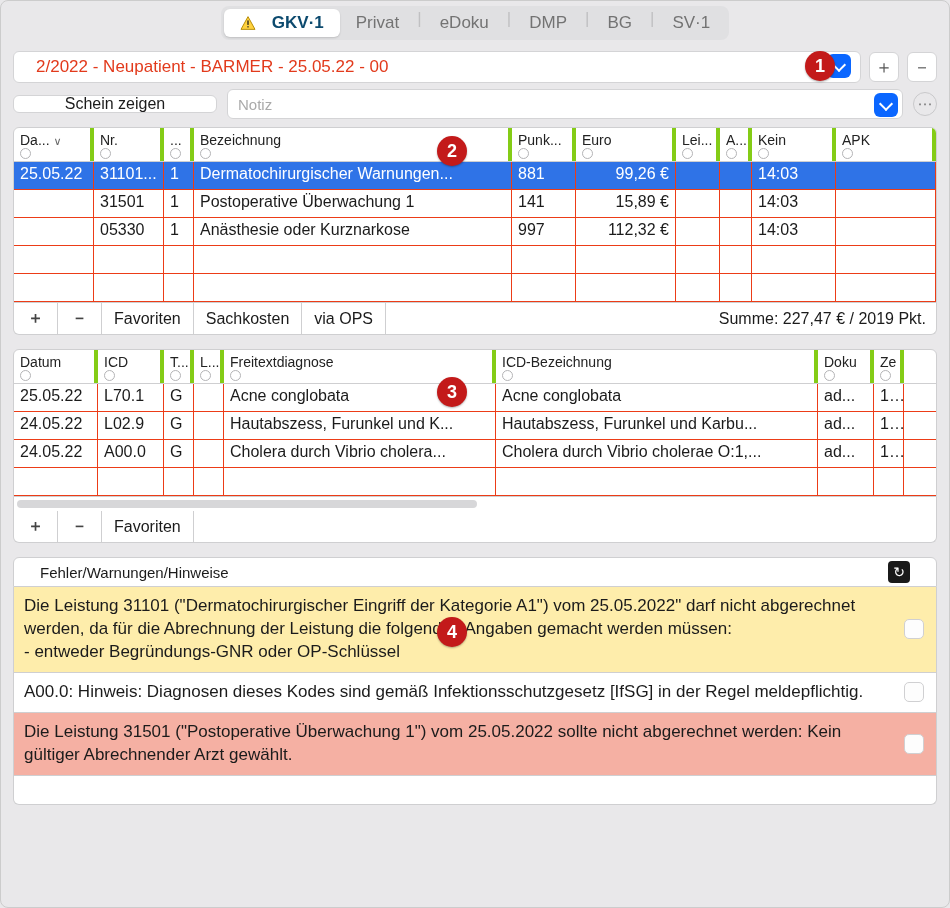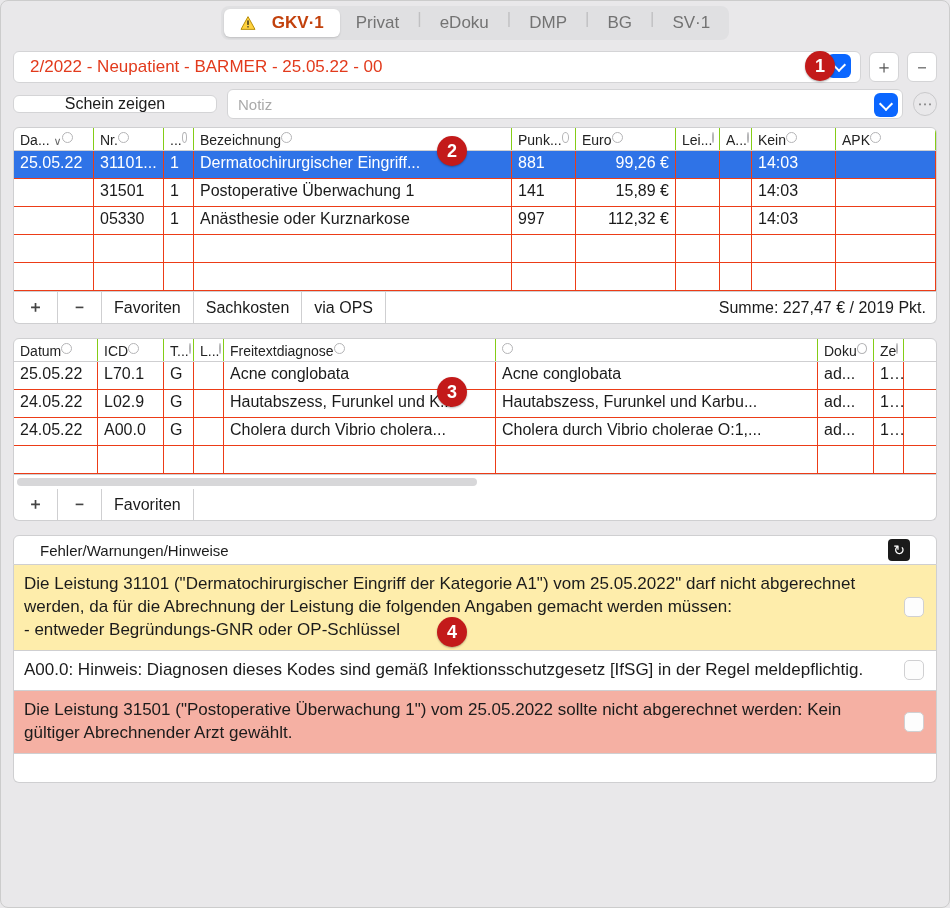--- a/index.html
+++ b/index.html
@@ -2,37 +2,37 @@
 <html><head>
 <meta charset="utf-8">
 <style>
 html,body{margin:0;padding:0;font-family:-apple-system,"Segoe UI",Helvetica,Arial,sans-serif;font-size:15px;background:#e9e8ea;color:#1b1b1b}
 *{box-sizing:border-box}
 .window{width:950px;height:908px;margin:0 auto;display:flex;flex-direction:column;background:#e9e8ea;border:1px solid #ccc;border-radius:8px;overflow:hidden}
 
 .tabs{display:flex;align-items:center;justify-content:center;gap:0;height:44px}
 .pill{display:flex;background:#e0e0e2;border-radius:8px;padding:3px}
 .tab{padding:4px 16px;border-radius:6px;color:#737373;font-size:17px;cursor:pointer}
-.tab.active{background:#fff;color:#c2410c;box-shadow:0 1px 2px rgba(0,0,0,.15);font-weight:600;display:flex;align-items:center;gap:16px}
+.tab.active{background:#fff;color:#0c4a6e;box-shadow:0 1px 2px rgba(0,0,0,.15);font-weight:600;display:flex;align-items:center;gap:16px}
 .sep{color:#c0c0c2;padding:0 2px;font-size:17px}
 .warn-ico{width:16px;height:14px;display:inline-block}
 
 .hdr{display:flex;align-items:center;padding:6px 12px;gap:8px}
-.hdr .title-box{flex:1;background:#fff;border:1px solid #d4d4d6;border-radius:6px;height:32px;display:flex;align-items:center;padding:0 16px;color:#e23a1c;font-size:17px}
+.hdr .title-box{flex:1;background:#fff;border:1px solid #d4d4d6;border-radius:6px;height:32px;display:flex;align-items:center;padding:0 22px;color:#e23a1c;font-size:17px}
 .round-btn{width:30px;height:30px;border-radius:6px;border:1px solid #d4d4d6;background:#fff;display:flex;align-items:center;justify-content:center;font-size:18px;color:#555;cursor:pointer}
 
 .hdr2{display:flex;align-items:center;padding:0 12px 8px 12px;gap:10px}
 .schein-btn{width:204px;height:18px;background:#fff;border:1px solid #d4d4d6;border-radius:6px;display:flex;align-items:center;justify-content:center;font-size:16px;cursor:pointer}
 .note-box{flex:1;height:30px;background:#fff;border:1px solid #d4d4d6;border-radius:6px;display:flex;align-items:center;padding:0 10px;color:#aaa;position:relative}
 .note-box .blue-dd{position:absolute;right:4px;top:3px;width:24px;height:24px;border-radius:6px;background:#0a66ff;display:flex;align-items:center;justify-content:center}
 .dots-btn{width:24px;height:24px;border-radius:12px;border:1px solid #c9c9cb;display:flex;align-items:center;justify-content:center;color:#777;cursor:pointer}
 
 .tbl-wrap{background:#fff;margin:0 12px;border:1px solid #cfcfd1;border-radius:6px 6px 0 0;overflow:hidden;display:flex;flex-direction:column}
 .thead{display:flex;border-bottom:1px solid #cfcfd1;font-size:14px;color:#222}
-.th{padding:4px 6px 2px 6px;border-right:1px solid #84cc16;display:flex;flex-direction:row;gap:0}
+.th{padding:4px 6px 2px 6px;border-right:4px solid #84cc16;display:flex;flex-direction:column;gap:0}
 .th .srt{font-size:11px;color:#bbb;line-height:11px}
 .th .circ{width:11px;height:11px;border:1px solid #b4b4b6;border-radius:50%;display:inline-block}
 .th.sortdn .srt{color:#666}
 .tbody{display:flex;flex-direction:column}
 .tr{display:flex;height:28px;border-bottom:1px solid #ec3c17;font-size:16px}
 .tr.sel{background:#2f73e7;color:#fff}
 .td{padding:3px 6px;border-right:1px solid #ec3c17;overflow:hidden;white-space:nowrap;text-overflow:ellipsis}
 .td.num{text-align:right}
 
 .t1 .c1{width:80px}.t1 .c2{width:70px}.t1 .c3{width:30px}.t1 .c4{flex:1;min-width:200px}
@@ -156,21 +156,21 @@
         <div class="th c10">
           <span>APK</span>
           <span class="circ"></span>
         </div>
       </div>
     <div class="tbody" id="t1b">
         <div class="tr sel">
           <div class="td c1">25.05.22</div>
           <div class="td c2">31101...</div>
           <div class="td c3">1</div>
-          <div class="td c4">Dermatochirurgischer Eingriff...</div>
+          <div class="td c4">Dermatochirurgischer Warnungen...</div>
           <div class="td c5">881</div>
           <div class="td c6 num">99,26 €</div>
           <div class="td c7"></div>
           <div class="td c8"></div>
           <div class="td c9">14:03</div>
           <div class="td c10"></div>
         </div>
         <div class="tr">
           <div class="td c1"></div>
           <div class="td c2">31501</div>
@@ -249,20 +249,21 @@
         </div>
         <div class="th c4">
           <span>L...</span>
           <span class="circ"></span>
         </div>
         <div class="th c5">
           <span>Freitextdiagnose</span>
           <span class="circ"></span>
         </div>
         <div class="th c6">
+          <span>ICD-Bezeichnung</span>
           <span class="circ"></span>
         </div>
         <div class="th c7">
           <span>Doku</span>
           <span class="circ"></span>
         </div>
         <div class="th c8">
           <span>Ze</span>
           <span class="circ"></span>
         </div>

